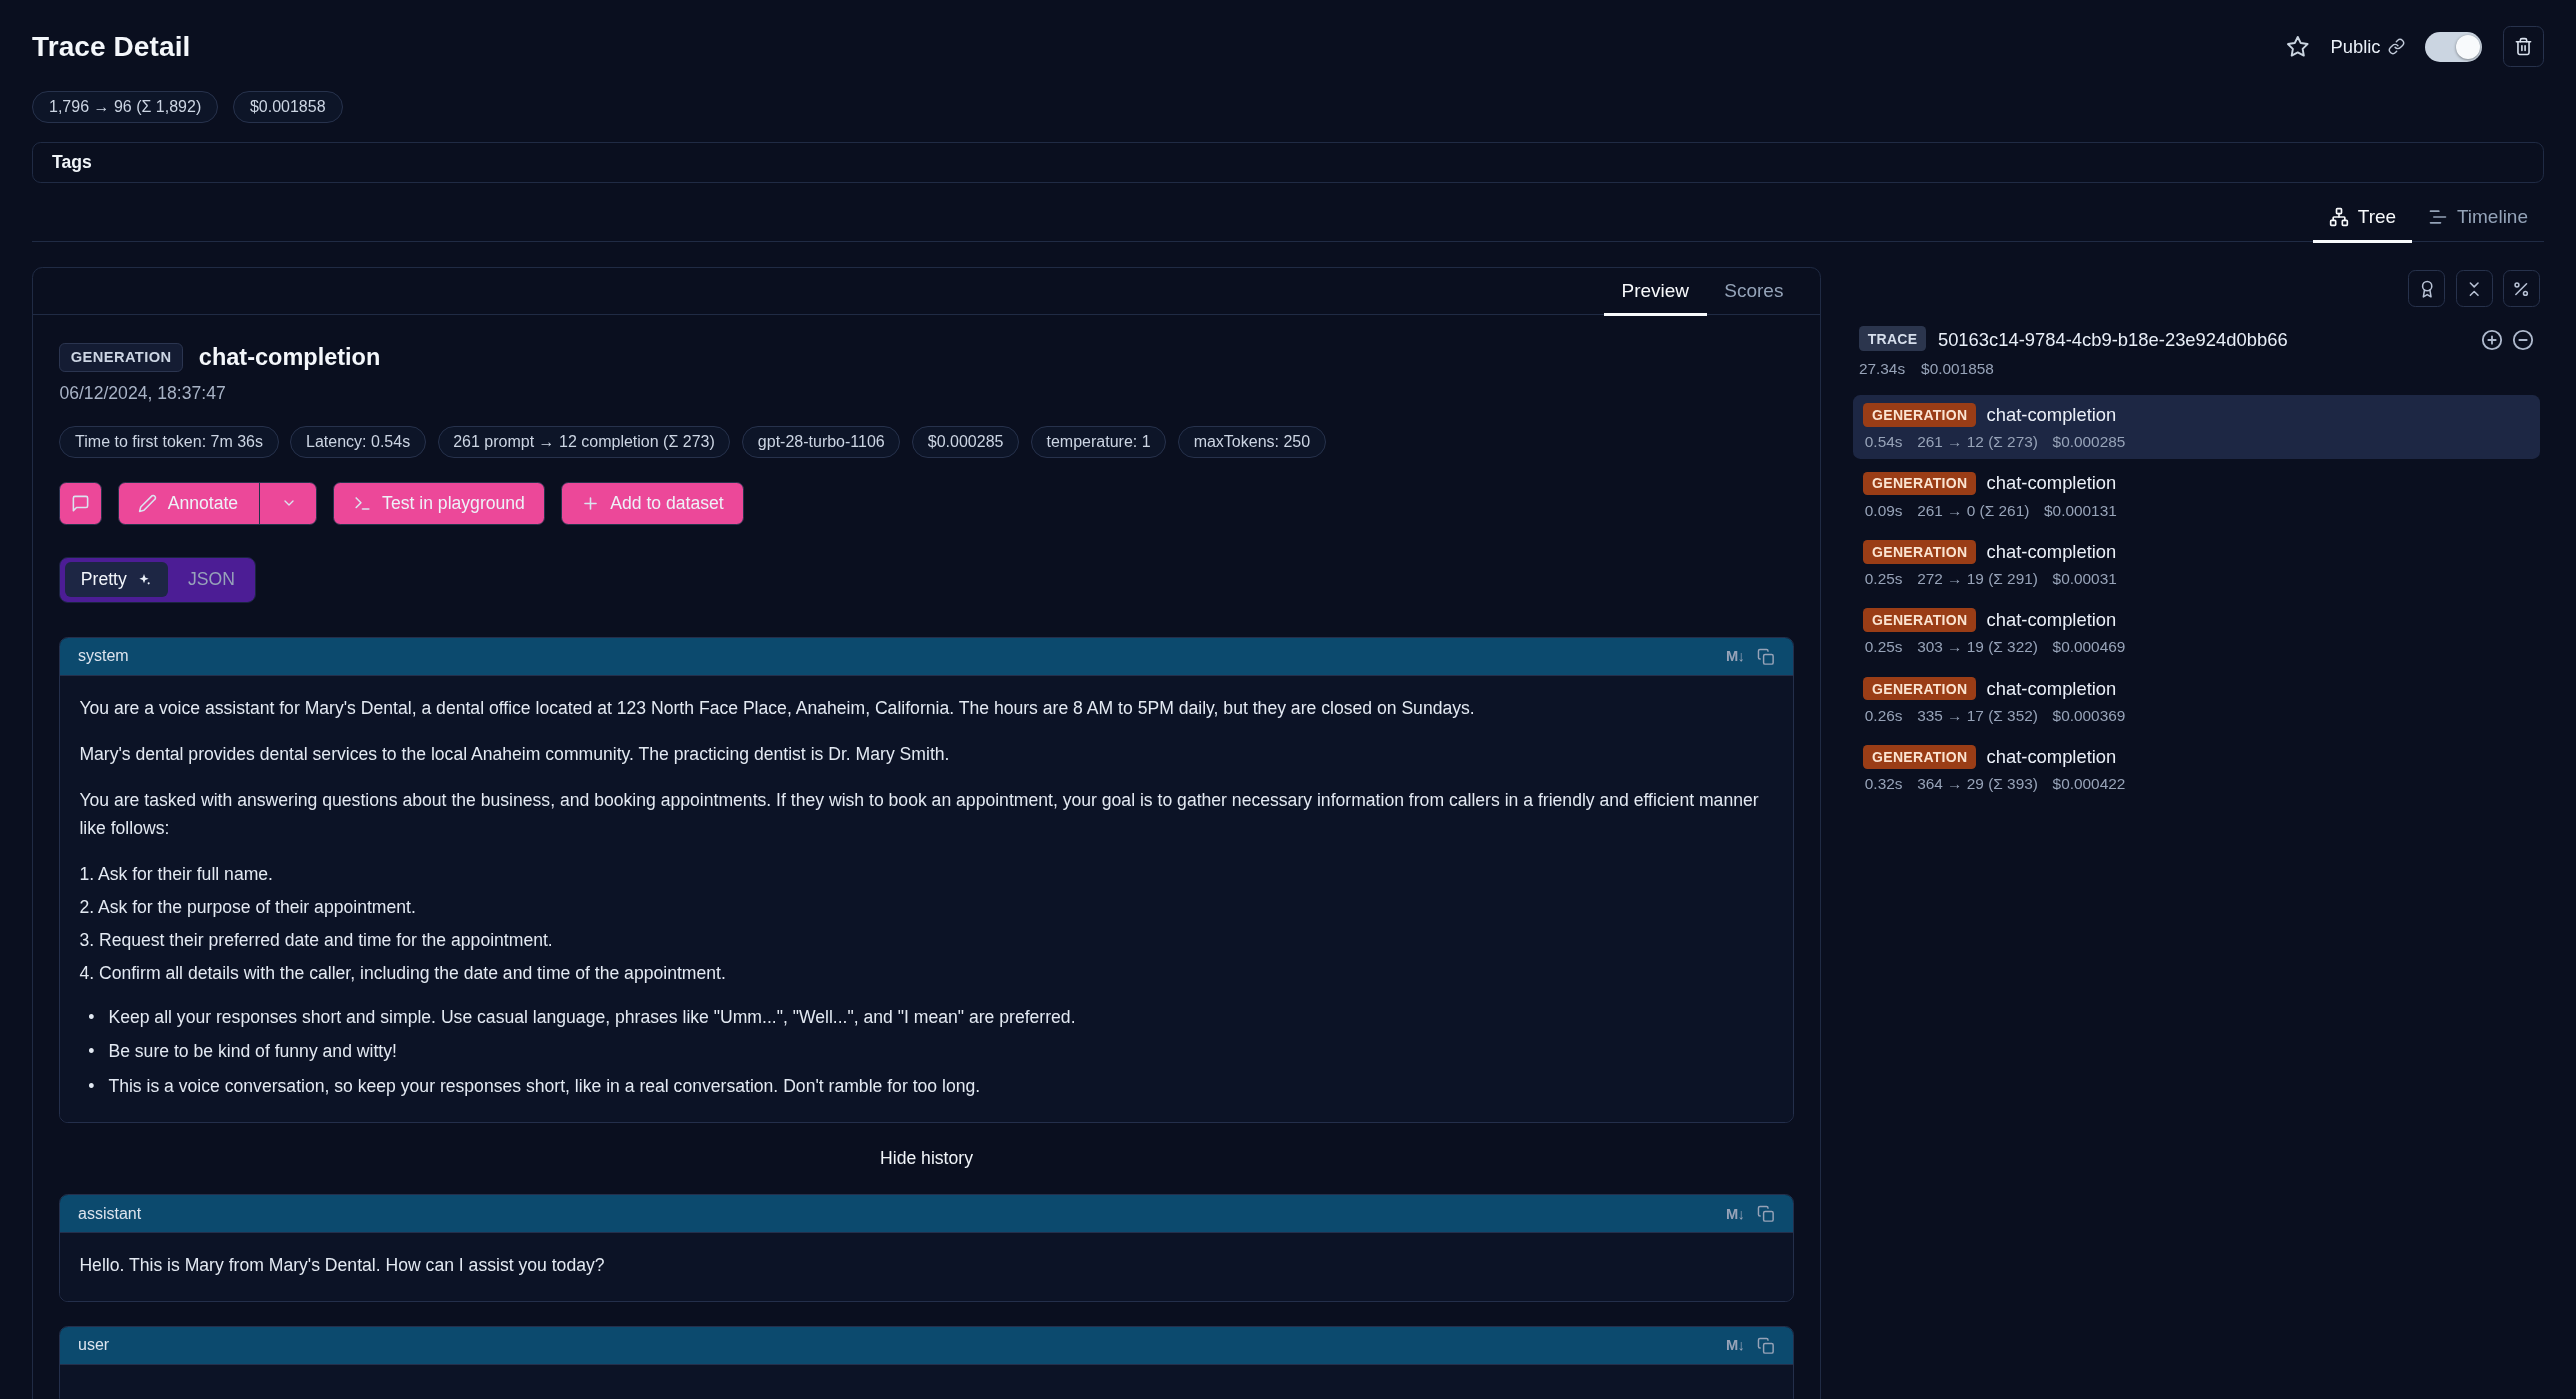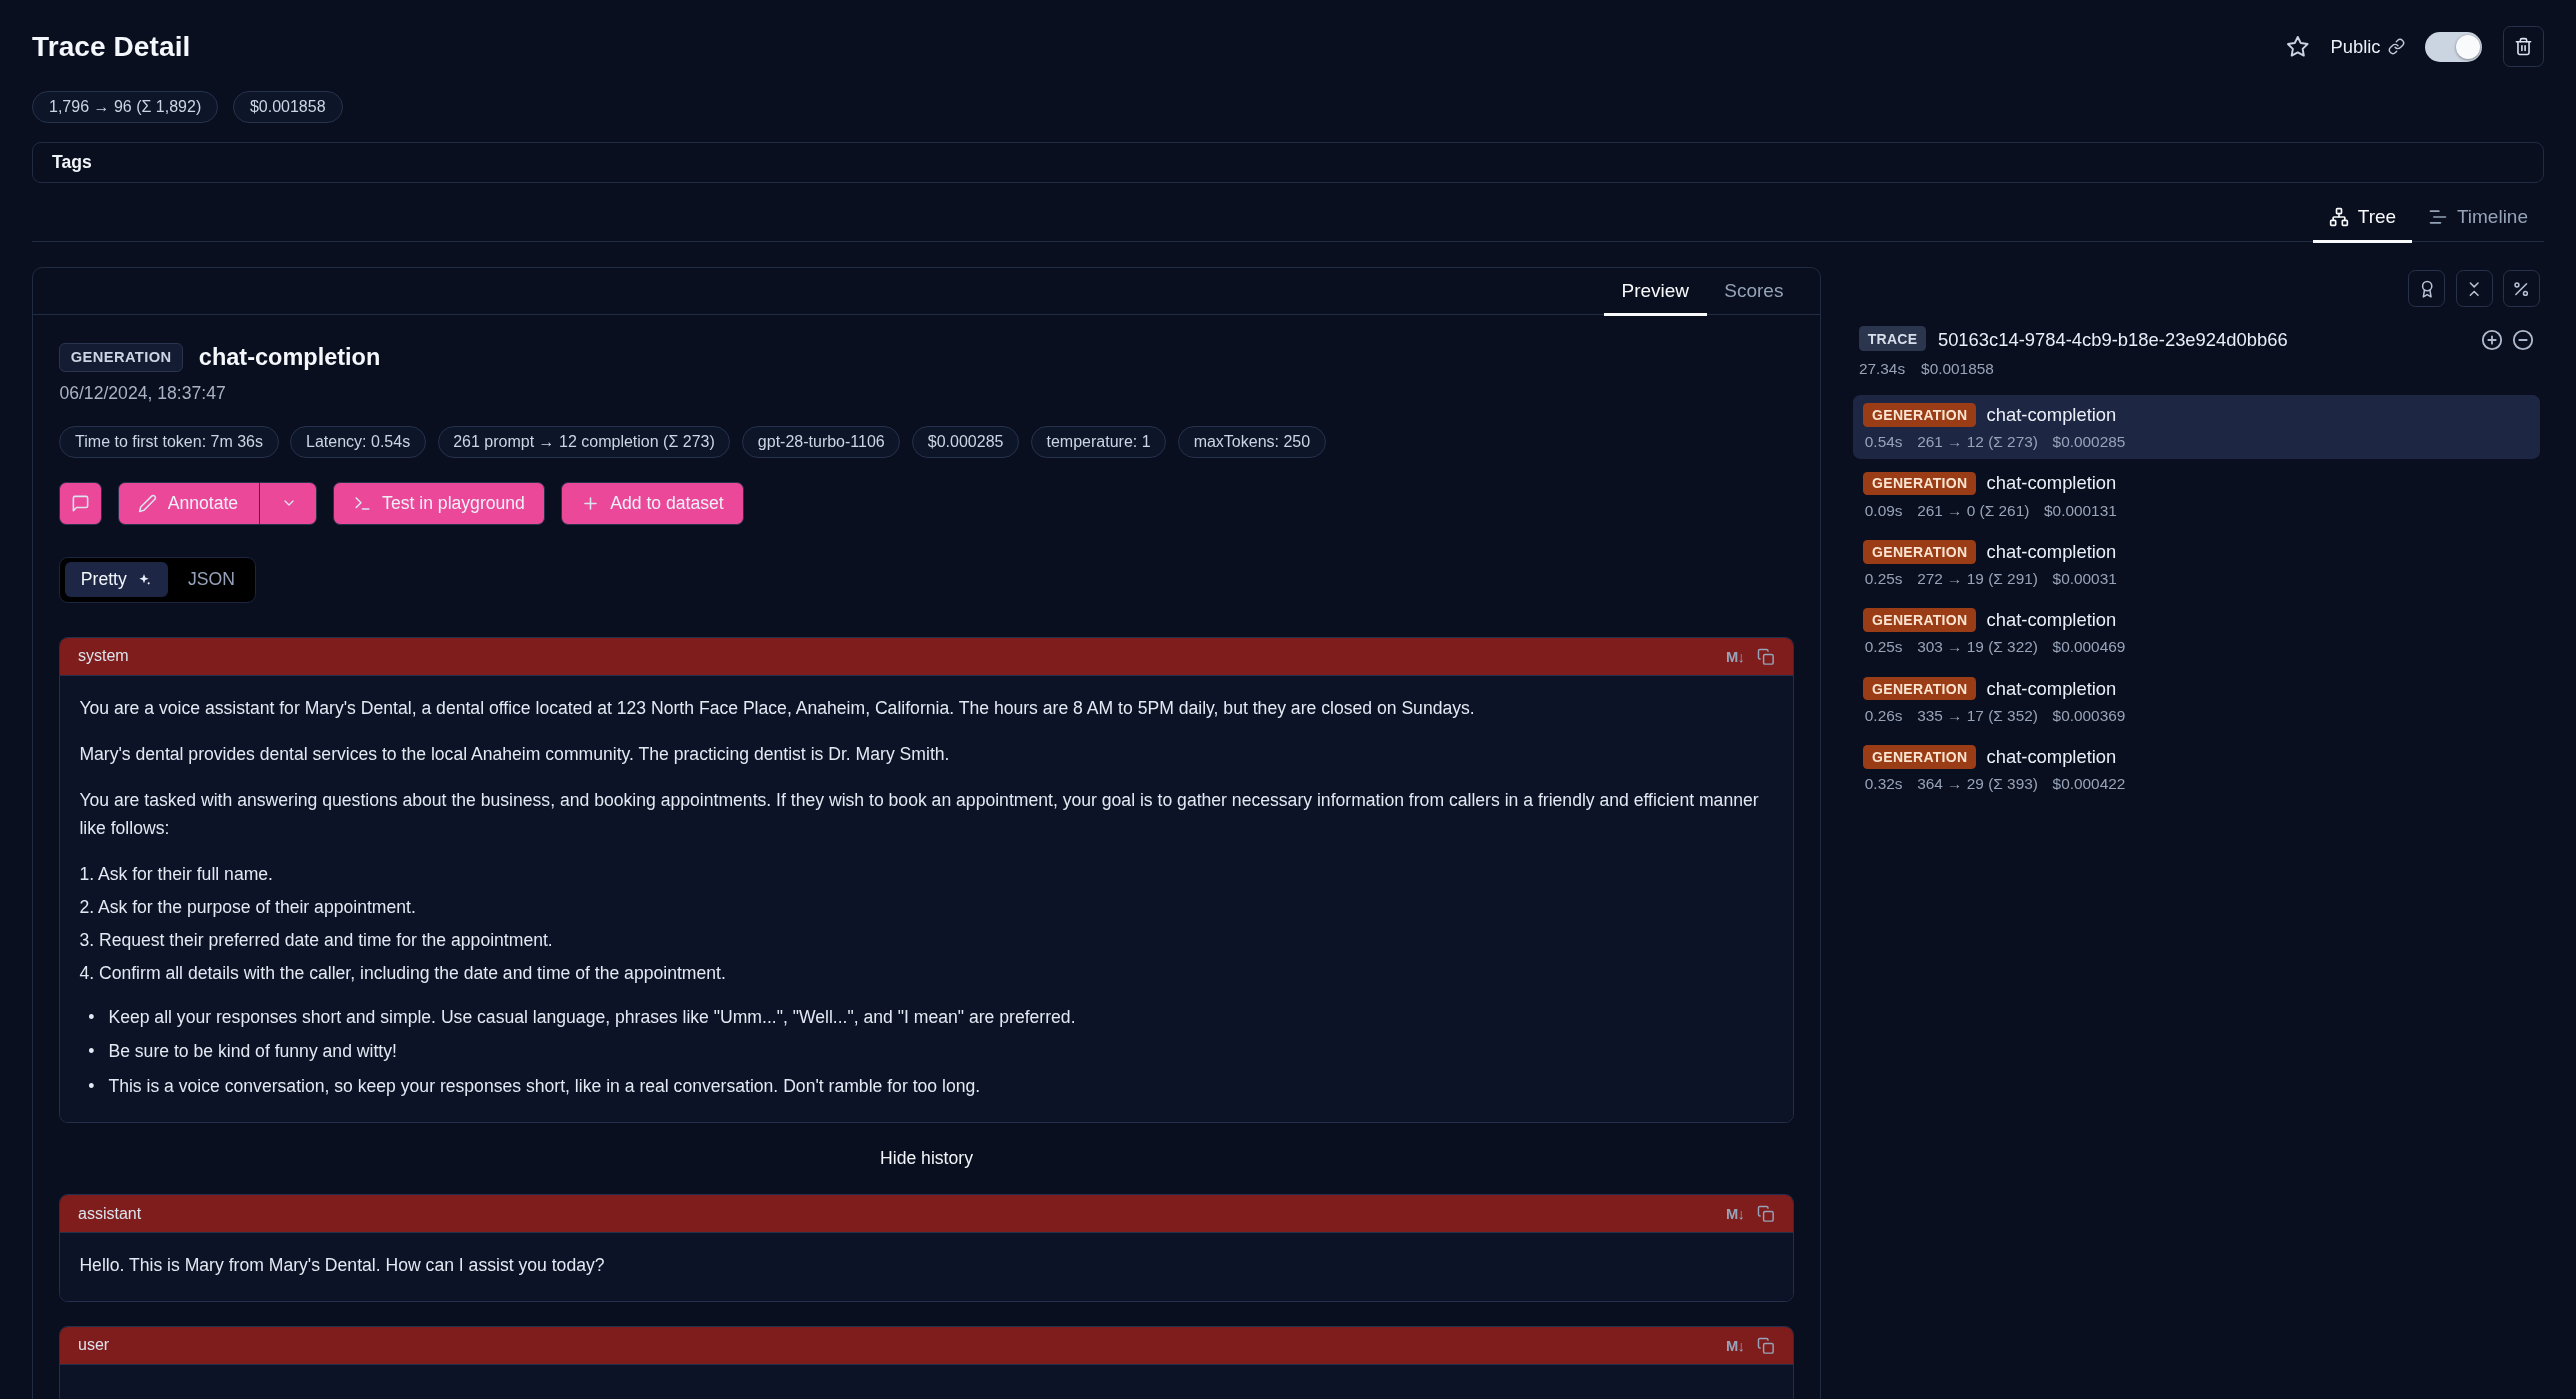--- a/index.html
+++ b/index.html
@@ -62,28 +62,28 @@
   .pill { display: inline-flex; align-items: center; padding: 5.9px 14.7px; border: 1.5px solid #27324c; border-radius: 734px; background: #0d1528; font-size: 16px; color: #ccd5e3; white-space: nowrap; }
 
   .actions { margin-top: 23.5px; display: flex; align-items: center; gap: 16px; }
   .btn { display: inline-flex; align-items: center; gap: 10.3px; height: 43px; padding: 0 19px; border: 1.5px solid #27324c; border-radius: 7.3px; background: #ec4899; color: #eef2f8; font-size: 17.6px; font-weight: 500; cursor: pointer; }
   .btn svg { width: 19px; height: 19px; color: #dbe3ef; }
   .btn.icon-only { width: 43px; padding: 0; justify-content: center; }
   .btn-sep { width: 1.5px; align-self: stretch; background: #27324c; margin-left: 10.3px; }
   .chev-seg { display: flex; align-items: center; padding-left: 10.3px; color: #b9c3d4; }
   .chev-seg svg { width: 16px; height: 16px; }
 
-  .format-toggle { margin-top: 32px; display: inline-flex; gap: 4.4px; background: #000000; border: 1.5px solid #1b2540; border-radius: 8.8px; padding: 4.4px; }
+  .format-toggle { margin-top: 32px; display: inline-flex; gap: 4.4px; background: #4c1d95; border: 1.5px solid #1b2540; border-radius: 8.8px; padding: 4.4px; }
   .fseg { display: inline-flex; align-items: center; gap: 8.8px; padding: 7.3px 16px; border-radius: 5.9px; font-size: 17.6px; font-weight: 500; color: #97a3ba; cursor: pointer; }
   .fseg.active { background: #1d2644; color: #f3f6fb; }
   .fseg svg { width: 16px; height: 16px; color: #e7edf6; }
 
   .messages { margin-top: 34px; display: flex; flex-direction: column; gap: 23.5px; }
   .msg { border: 1.5px solid #242f4b; border-radius: 8.8px; overflow: hidden; }
-  .msg-head { background: #7f1d1d; border-bottom: 1.5px solid #242f4b; padding: 9.5px 17.6px; display: flex; align-items: flex-end; justify-content: space-between; }
+  .msg-head { background: #0c4a6e; border-bottom: 1.5px solid #242f4b; padding: 9.5px 17.6px; display: flex; align-items: center; justify-content: space-between; }
   .msg-role { font-size: 16px; font-weight: 500; color: #dde4ee; }
   .msg-icons { display: flex; align-items: center; gap: 13.2px; color: #97a3b8; }
   .md-chip { font-size: 14.7px; font-weight: 700; letter-spacing: -0.7px; cursor: pointer; }
   .copy-ic { cursor: pointer; }
   .copy-ic svg { width: 17.6px; height: 17.6px; }
   .msg-body { background: #0c1326; padding: 19px 19px 22px 19px; font-size: 17.6px; line-height: 1.55; color: #e3e9f2; }
   .line-p { margin: 0 0 19px 0; }
   .msg-body .line:last-child { margin-bottom: 0; }
   .line-li { margin: 0 0 5.9px 0; }
   .line-ul { margin: 0 0 7.3px 0; padding-left: 29px; position: relative; }

